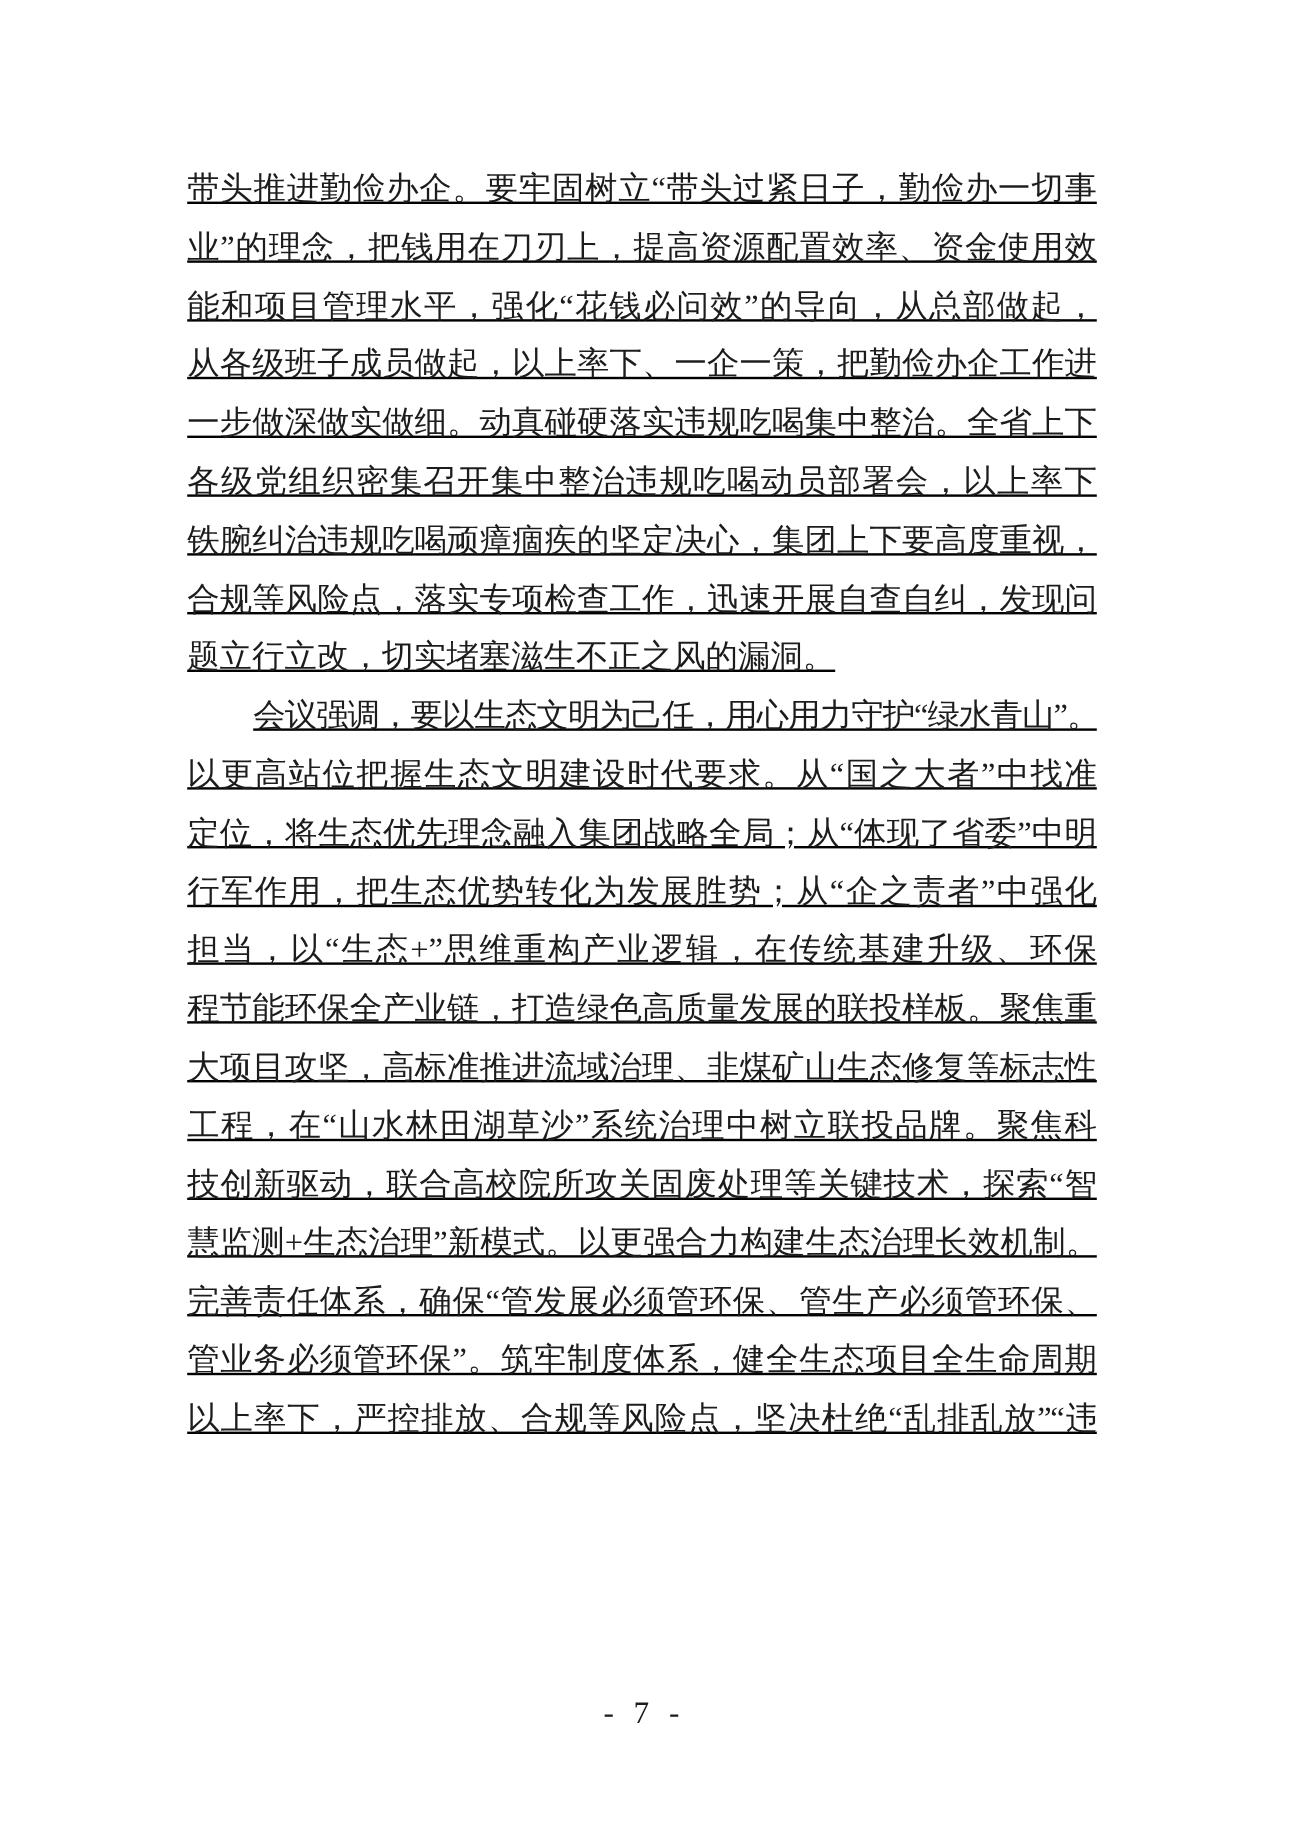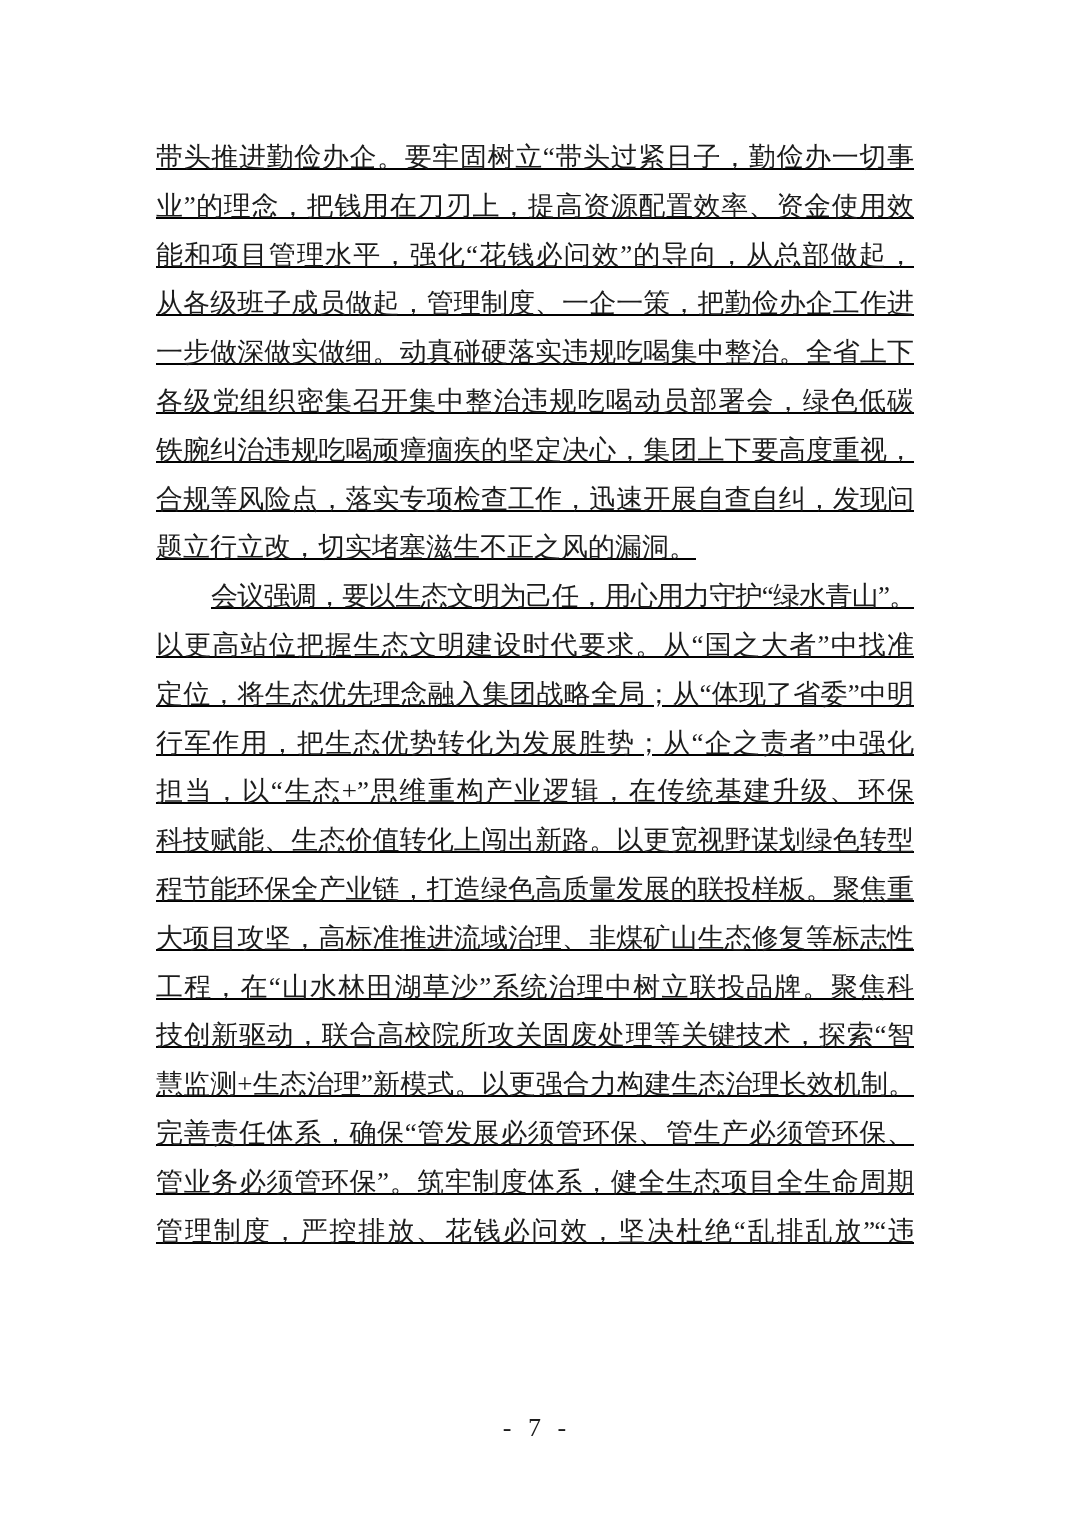--- a/index.html
+++ b/index.html
@@ -62,38 +62,37 @@
 </style>
 </head>
 <body>
 
 <div class="doc-page">
   <div class="doc-text" id="doc-text">
       <div class="paragraph">
         <div class="line">带头推进勤俭办企。要牢固树立“带头过紧日子，勤俭办一切事</div>
         <div class="line">业”的理念，把钱用在刀刃上，提高资源配置效率、资金使用效</div>
         <div class="line">能和项目管理水平，强化“花钱必问效”的导向，从总部做起，</div>
-        <div class="line">从各级班子成员做起，管理制度、一企一策，把勤俭办企工作进</div>
+        <div class="line">从各级班子成员做起，以上率下、一企一策，把勤俭办企工作进</div>
         <div class="line">一步做深做实做细。动真碰硬落实违规吃喝集中整治。全省上下</div>
-        <div class="line">各级党组织密集召开集中整治违规吃喝动员部署会，绿色低碳</div>
+        <div class="line">各级党组织密集召开集中整治违规吃喝动员部署会，以上率下</div>
         <div class="line">铁腕纠治违规吃喝顽瘴痼疾的坚定决心，集团上下要高度重视，</div>
         <div class="line">合规等风险点，落实专项检查工作，迅速开展自查自纠，发现问</div>
         <div class="line align-left">题立行立改，切实堵塞滋生不正之风的漏洞。</div>
       </div>
       <div class="paragraph">
         <div class="line indent" style="letter-spacing: -2.09286px;">会议强调，要以生态文明为己任，用心用力守护“绿水青山”。</div>
         <div class="line">以更高站位把握生态文明建设时代要求。从“国之大者”中找准</div>
         <div class="line">定位，将生态优先理念融入集团战略全局；从“体现了省委”中明</div>
         <div class="line">行军作用，把生态优势转化为发展胜势；从“企之责者”中强化</div>
         <div class="line">担当，以“生态+”思维重构产业逻辑，在传统基建升级、环保</div>
-        <div class="line">科技赋能、生态价值转化上闯出新路。以更宽视野谋划绿色转型</div>
         <div class="line">程节能环保全产业链，打造绿色高质量发展的联投样板。聚焦重</div>
         <div class="line">大项目攻坚，高标准推进流域治理、非煤矿山生态修复等标志性</div>
         <div class="line">工程，在“山水林田湖草沙”系统治理中树立联投品牌。聚焦科</div>
         <div class="line">技创新驱动，联合高校院所攻关固废处理等关键技术，探索“智</div>
         <div class="line" style="letter-spacing: -1.06207px;">慧监测+生态治理”新模式。以更强合力构建生态治理长效机制。</div>
         <div class="line">完善责任体系，确保“管发展必须管环保、管生产必须管环保、</div>
         <div class="line">管业务必须管环保”。筑牢制度体系，健全生态项目全生命周期</div>
-        <div class="line" style="letter-spacing: -1.06207px;">管理制度，严控排放、花钱必问效，坚决杜绝“乱排乱放”“违</div>
+        <div class="line" style="letter-spacing: -1.06207px;">以上率下，严控排放、合规等风险点，坚决杜绝“乱排乱放”“违</div>
       </div>
     </div>
   <div class="page-number">- 7 -</div>
 </div>
 
 </body></html>

